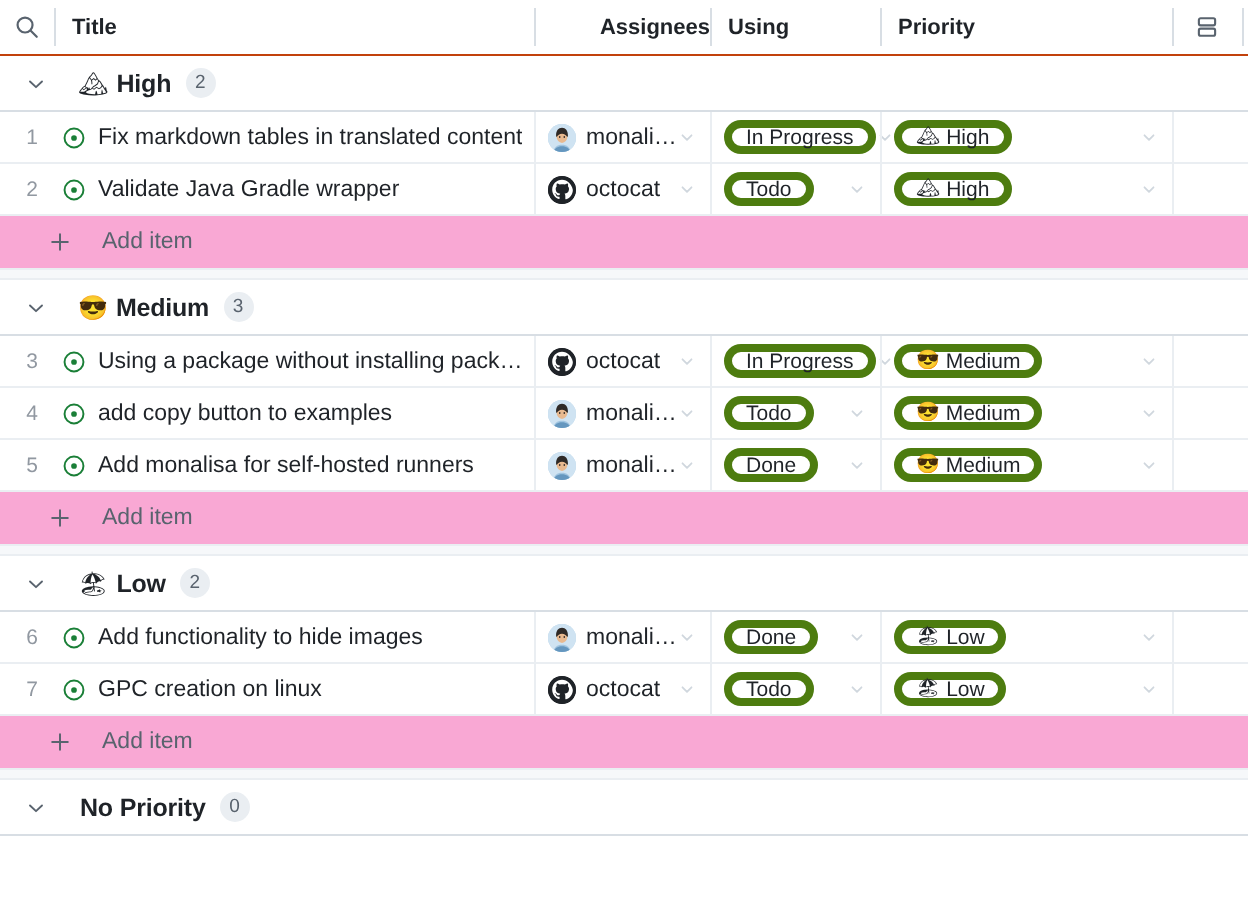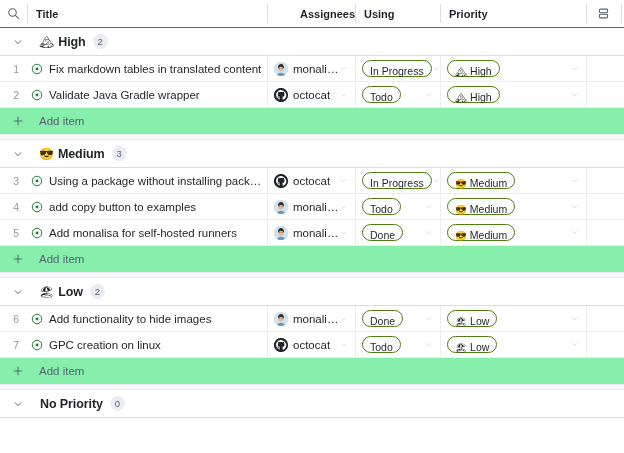--- a/index.html
+++ b/index.html
@@ -160,24 +160,24 @@
     color: #1f2328;
     white-space: nowrap;
     overflow: hidden;
     text-overflow: ellipsis;
     max-width: 58px;
   }
 
   
   .pill {
     display: inline-flex;
-    align-items: flex-end;
+    align-items: flex-start;
     height: 17px;
     padding: 0 7px;
-    border: 1px solid #4d7c0f;
+    border: 4px solid #4d7c0f;
     border-radius: 999px;
     font-size: 10.5px;
     color: #1f2328;
     background: #ffffff;
     white-space: nowrap;
     line-height: 1;
   }
   .pill .pe {
     font-size: 9.5px;
     margin-right: 3px;
@@ -190,22 +190,22 @@
     color: #d0d7de;
     display: inline-flex;
     flex: none;
   }
 
   
   .add-row {
     display: flex;
     align-items: center;
     height: 26px;
-    padding-left: 9px;
-    background: #86efac;
+    padding-left: 21px;
+    background: #f9a8d4;
   }
   .add-plus {
     width: 18px; height: 18px;
     display: inline-flex; align-items: center; justify-content: center;
     color: #59636e;
     flex: none;
   }
   .add-label {
     margin-left: 12px;
     font-size: 11.5px;

